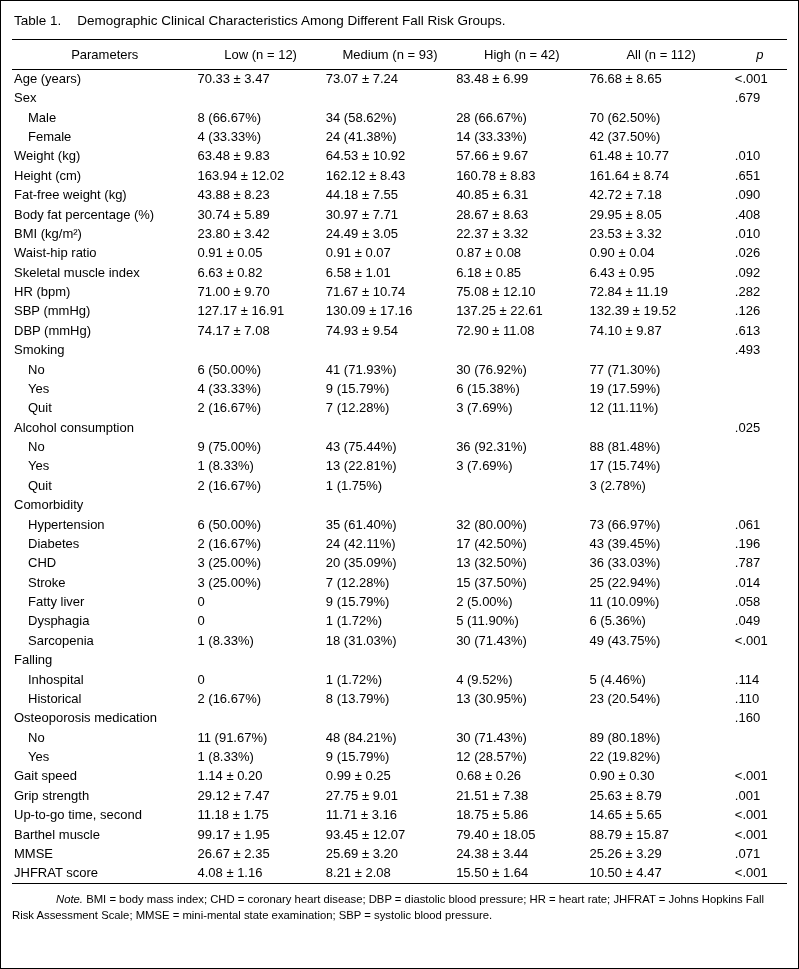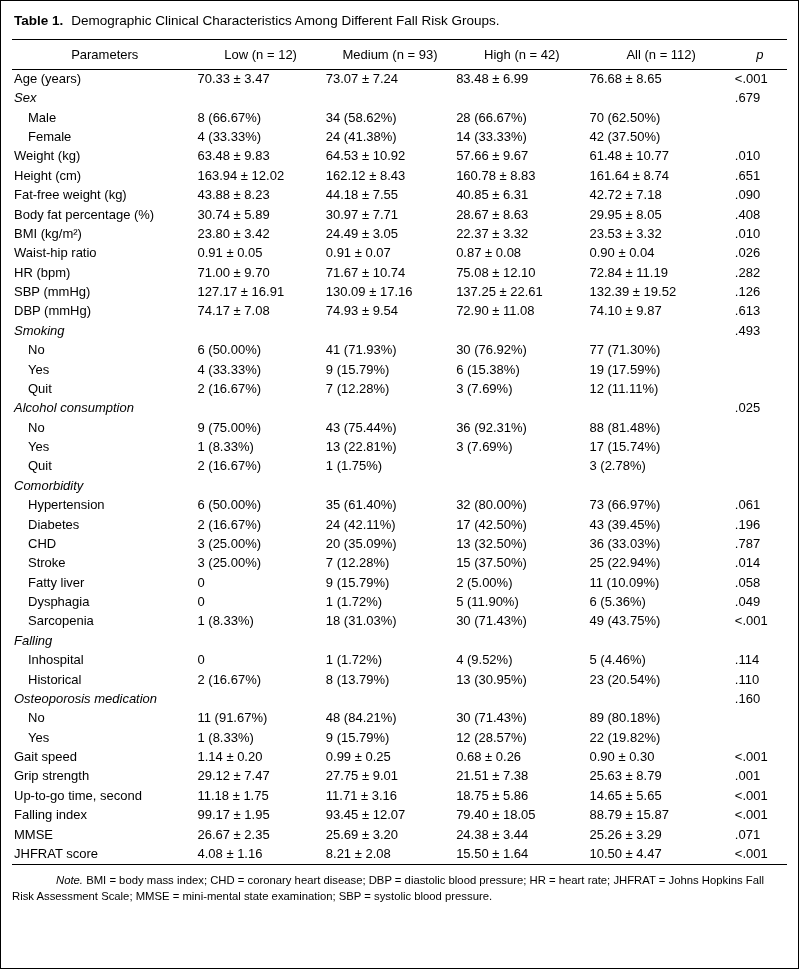--- a/index.html
+++ b/index.html
@@ -15,21 +15,21 @@
     border: 1px solid #000;
     padding: 9px 11px 6px 11px;
     background: #fff;
   }
   .title {
     font-size: 13.5px;
     line-height: 1.3;
     margin: 2px 0 9px 2px;
     color: #000;
   }
-  .title .tnum { font-weight: bold; margin-right: 8px; }
+  .title .tnum { font-weight: normal; margin-right: 16px; }
   table {
     width: 100%;
     border-collapse: collapse;
     table-layout: fixed;
     border-top: 1.5px solid #000;
     border-bottom: 1.5px solid #000;
   }
   col.c-param { width: 185px; }
   col.c-low   { width: 128px; }
   col.c-med   { width: 130px; }
@@ -49,21 +49,21 @@
   tbody td {
     font-size: 13px;
     line-height: 14.6px;
     padding: 2.4px 2px 2.4px 0;
     vertical-align: top;
     white-space: nowrap;
     overflow: hidden;
     color: #000;
   }
   tbody td.param { padding-left: 2px; }
-  tbody tr.row-section td.param { font-style: italic; }
+  tbody tr.row-section td.param { }
   tbody tr.row-sub td.param { padding-left: 16px; }
   .note {
     font-size: 11.3px;
     line-height: 1.4;
     margin-top: 8px;
     color: #000;
   }
   .note .note-label { font-style: italic; margin-left: 44px; }
 </style>
 </head>
@@ -167,20 +167,28 @@
         </tr>
         <tr class="row-normal">
           <td class="param">Waist-hip ratio</td>
           <td>0.91 ± 0.05</td>
           <td>0.91 ± 0.07</td>
           <td>0.87 ± 0.08</td>
           <td>0.90 ± 0.04</td>
           <td>.026</td>
         </tr>
         <tr class="row-normal">
+          <td class="param">Skeletal muscle index</td>
+          <td>6.63 ± 0.82</td>
+          <td>6.58 ± 1.01</td>
+          <td>6.18 ± 0.85</td>
+          <td>6.43 ± 0.95</td>
+          <td>.092</td>
+        </tr>
+        <tr class="row-normal">
           <td class="param">HR (bpm)</td>
           <td>71.00 ± 9.70</td>
           <td>71.67 ± 10.74</td>
           <td>75.08 ± 12.10</td>
           <td>72.84 ± 11.19</td>
           <td>.282</td>
         </tr>
         <tr class="row-normal">
           <td class="param">SBP (mmHg)</td>
           <td>127.17 ± 16.91</td>
@@ -391,21 +399,21 @@
         </tr>
         <tr class="row-normal">
           <td class="param">Up-to-go time, second</td>
           <td>11.18 ± 1.75</td>
           <td>11.71 ± 3.16</td>
           <td>18.75 ± 5.86</td>
           <td>14.65 ± 5.65</td>
           <td>&lt;.001</td>
         </tr>
         <tr class="row-normal">
-          <td class="param">Falling index</td>
+          <td class="param">Barthel muscle</td>
           <td>99.17 ± 1.95</td>
           <td>93.45 ± 12.07</td>
           <td>79.40 ± 18.05</td>
           <td>88.79 ± 15.87</td>
           <td>&lt;.001</td>
         </tr>
         <tr class="row-normal">
           <td class="param">MMSE</td>
           <td>26.67 ± 2.35</td>
           <td>25.69 ± 3.20</td>

